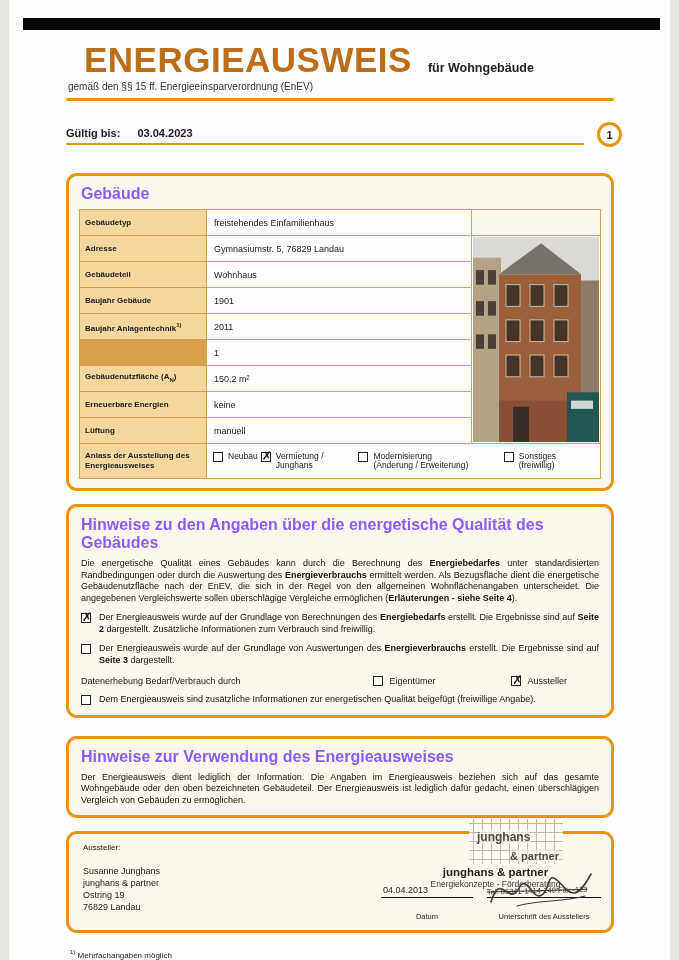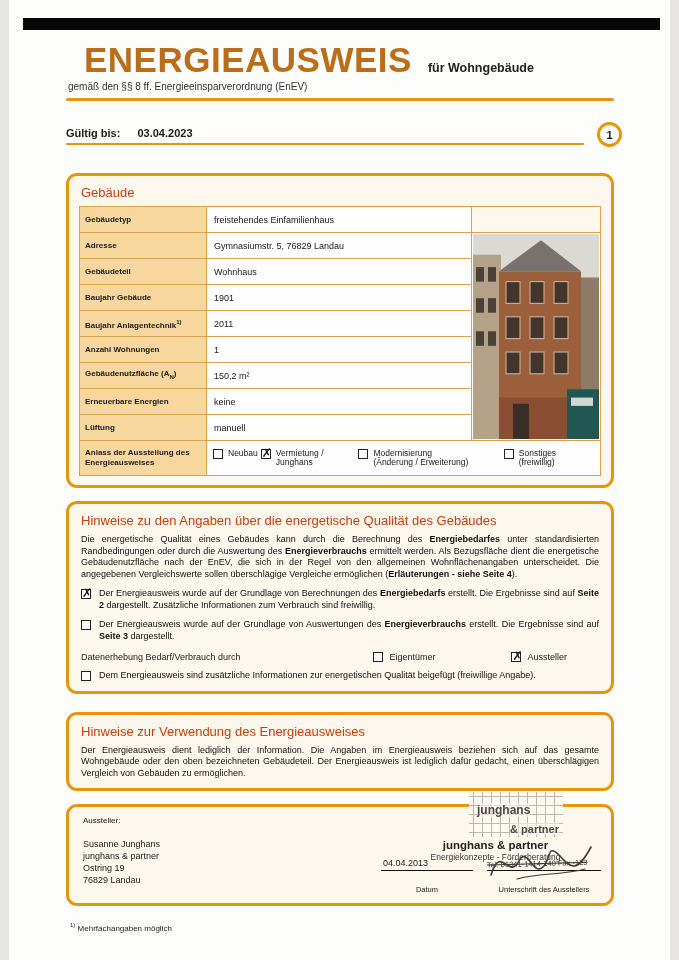--- a/index.html
+++ b/index.html
@@ -20,21 +20,21 @@
   .regulation{font-size:10px;color:#333;margin:4px 0 0 2px;}
   .rule-thick{height:3px;background:#e8940d;margin-top:6px;border-radius:2px;}
   .valid-row{position:relative;margin-top:26px;font-size:11px;font-weight:bold;}
   .valid-row .vdate{margin-left:14px;}
   .rule-thin{height:2px;background:#e8940d;margin-top:4px;width:calc(100% - 30px);border-radius:2px;}
   .page-circle{position:absolute;right:-8px;top:-5px;width:19px;height:19px;border:3px solid #e8940d;border-radius:50%;
     background:#fff;display:flex;align-items:center;justify-content:center;font-size:11px;font-weight:bold;}
 
   
   .obox{border:3px solid #e8940d;border-radius:11px;background:#fdf8ee;padding:7px 10px 9px 10px;}
-  .obox h2{margin:2px 0 6px 2px;font-size:13px;font-weight:normal;color:#c2410c;}
+  .obox h2{margin:2px 0 6px 2px;font-size:16px;font-weight:bold;color:#8b5cf6;}
   .box-gebaeude{margin-top:28px;}
   .box-quality{margin-top:13px;}
   .box-usage{margin-top:18px;}
   .box-issuer{margin-top:13px;position:relative;height:96px;padding:0;}
 
   
   .gtable{display:grid;grid-template-columns:126px 1fr 128px;grid-template-rows:repeat(9,25px) auto;
     gap:1px;background:#d9a14c;border:1px solid #d9a14c;}
   .lc{background:#f7d79e;font-size:8px;font-weight:bold;display:flex;align-items:center;padding:2px 5px;line-height:10px;}
   .vc{background:#fefefe;font-size:9px;display:flex;align-items:center;padding:2px 7px;}
@@ -93,21 +93,21 @@
 
 <div class="paper">
   <div class="topbar"></div>
 
   <div class="content">
 
     <div class="title-row">
       <h1>ENERGIEAUSWEIS</h1>
       <div class="title-sub">für Wohngebäude</div>
     </div>
-    <div class="regulation">gemäß den §§ 8 ff. Energieeinsparverordnung (EnEV)</div>
+    <div class="regulation">gemäß den §§ 15 ff. Energieeinsparverordnung (EnEV)</div>
     <div class="rule-thick"></div>
 
     <div class="valid-row">
       <span>Gültig bis:</span>
       <span class="vdate">03.04.2023</span>
       <span class="page-circle">1</span>
     </div>
     <div class="rule-thin"></div>
 
     <section class="obox box-gebaeude">
@@ -173,23 +173,20 @@
             <span>1901</span>
           </div>
 
         <div class="lc c1 r5">
           <span><span>Baujahr Anlagentechnik</span><sup>1)</sup></span>
         </div>
         <div class="vc c2 r5">
             <span>2011</span>
           </div>
 
-        <div class="lc c1 r6">
-            <span>Anzahl Wohnungen</span>
-          </div>
         <div class="vc c2 r6">
             <span>1</span>
           </div>
 
         <div class="lc c1 r7">
           <span><span>Gebäudenutzfläche (A</span><sub>N</sub><span>)</span></span>
         </div>
         <div class="vc c2 r7">
             <span>150,2 m²</span>
           </div>

